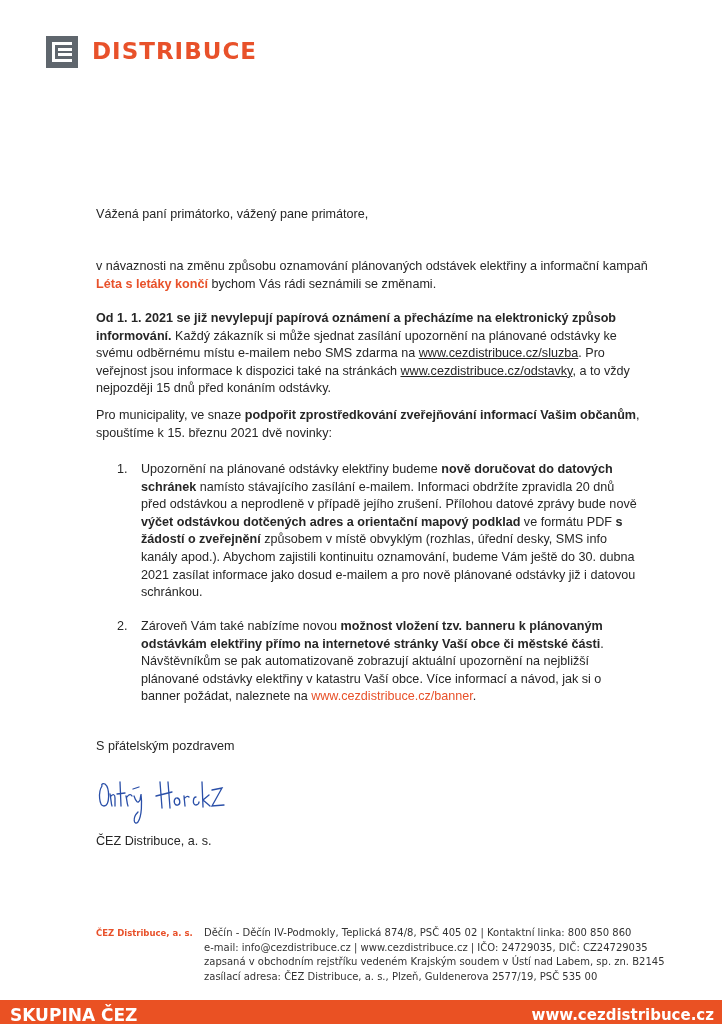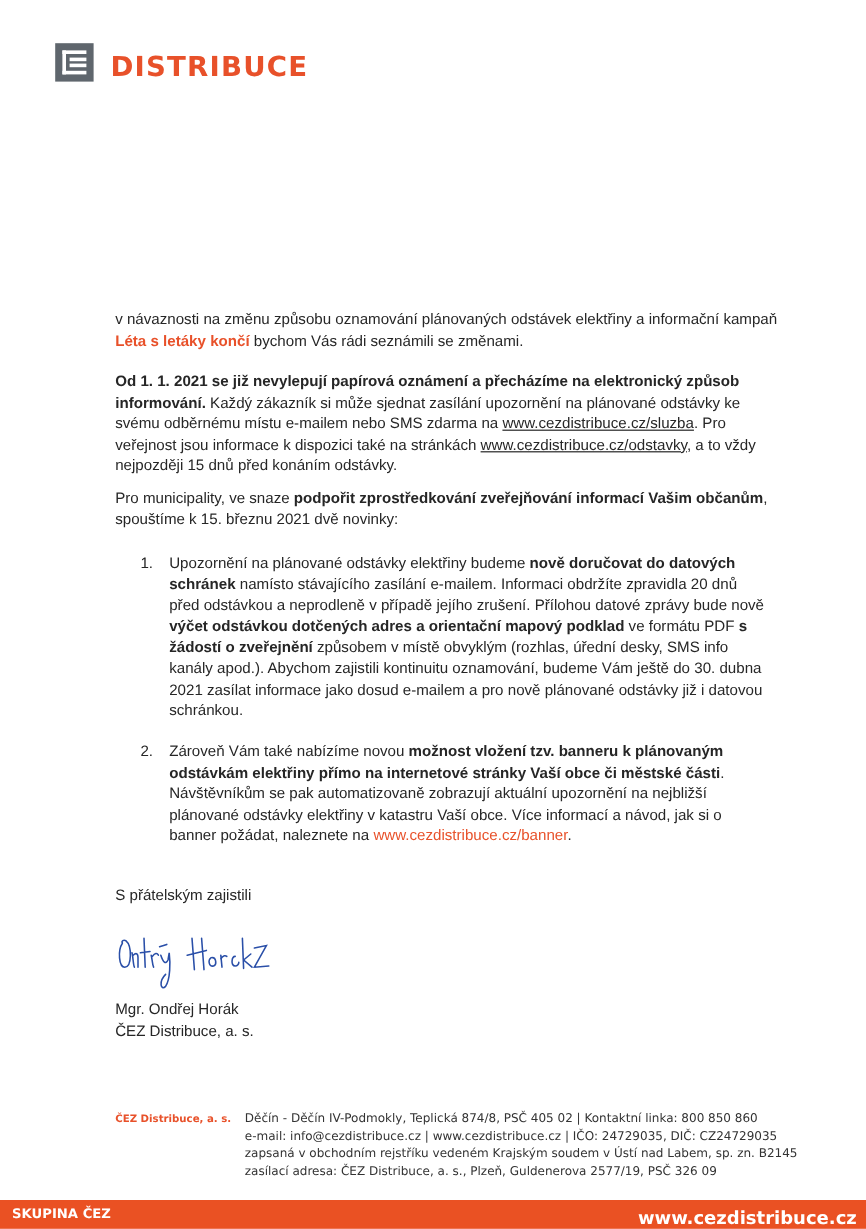--- a/index.html
+++ b/index.html
@@ -1,21 +1,21 @@
 <!DOCTYPE html>
 <html><head>
 <meta charset="utf-8">
 <style>
   html, body { margin: 0; padding: 0; }
   body {
     width: 722px; height: 1024px; position: relative; overflow: hidden;
     background: #ffffff; color: #222222;
     font-family: "Liberation Sans", sans-serif;
   }
-  .logo { position: absolute; left: 46px; top: 35px; height: 33px; display: flex; align-items: flex-end; }
+  .logo { position: absolute; left: 46px; top: 35px; height: 33px; display: flex; align-items: center; }
   .logo-mark { width: 32px; height: 32px; background: #5f666d; position: relative; }
   .logo-mark .o { position: absolute; left: 6px; top: 6px; width: 20px; height: 20px; border: 3px solid #fff; border-right: none; box-sizing: border-box; }
   .logo-mark .bar1 { position: absolute; left: 12px; top: 12px; width: 14px; height: 3px; background: #fff; }
   .logo-mark .bar2 { position: absolute; left: 12px; top: 17px; width: 14px; height: 3px; background: #fff; }
   .logo-text { margin-left: 14px; color: #e8512a; font-family: "DejaVu Sans", sans-serif; font-weight: bold; font-size: 23px; letter-spacing: 1px; line-height: 1; }
 
   .text { position: absolute; left: 96px; width: 560px; font-size: 12.6px; line-height: 17.6px; color: #262626; }
   .text p { margin: 0; }
   .salutation { top: 206px; }
   .intro { top: 258px; }
@@ -35,36 +35,37 @@
 
   .closing { top: 738px; }
   .signature { position: absolute; left: 96px; top: 772px; width: 150px; height: 56px; }
   .signer { top: 832px; line-height: 18px; }
 
   .footer-company { position: absolute; left: 96px; top: 928px; color: #e8512a; font-weight: bold; font-size: 8.5px; font-family: "DejaVu Sans", sans-serif; }
   .footer-info { position: absolute; left: 204px; top: 926px; font-size: 10px; line-height: 14.5px; color: #333; font-family: "DejaVu Sans", sans-serif; white-space: nowrap; }
   .footer-info p { margin: 0; }
 
   .band { position: absolute; left: 0; top: 1000px; width: 722px; height: 24px; background: #ea5123; color: #fff; font-family: "DejaVu Sans", sans-serif; font-weight: bold; }
-  .band-left { position: absolute; left: 10px; top: 5px; font-size: 11px; }
+  .band-left { position: absolute; left: 10px; top: 5px; font-size: 17px; }
   .band-right { position: absolute; right: 8px; top: 6px; font-size: 15px; }
 </style>
 </head>
 <body>
 
 <div class="logo">
   <div class="logo-mark">
     <div class="o"></div>
       <div class="bar1"></div>
       <div class="bar2"></div>
   </div>
   <span class="logo-text">DISTRIBUCE</span>
 </div>
 
 <div class="text salutation">
+  <p>Vážená paní primátorko, vážený pane primátore,</p>
 </div>
 
 <div class="text intro">
   <p><span>v návaznosti na změnu způsobu oznamování plánovaných odstávek elektřiny a informační kampaň </span><span class="orange">Léta s letáky končí</span><span> bychom Vás rádi seznámili se změnami.</span></p>
 </div>
 
 <div class="text para2">
   <p><b>Od 1. 1. 2021 se již nevylepují papírová oznámení a přecházíme na elektronický způsob informování.</b><span> Každý zákazník si může sjednat zasílání upozornění na plánované odstávky ke svému odběrnému místu e-mailem nebo SMS zdarma na </span><a class="link">www.cezdistribuce.cz/sluzba</a><span>. Pro veřejnost jsou informace k dispozici také na stránkách </span><a class="link">www.cezdistribuce.cz/odstavky</a><span>, a to vždy nejpozději 15 dnů před konáním odstávky.</span></p>
 </div>
 
@@ -79,48 +80,47 @@
   </div>
 </div>
 
 <div class="list item2">
   <div class="list-item">
     <span class="list-num">2.</span>
     <span class="list-body"><span>Zároveň Vám také nabízíme novou </span><b>možnost vložení tzv. banneru k plánovaným odstávkám elektřiny přímo na internetové stránky Vaší obce či městské části</b><span>. Návštěvníkům se pak automatizovaně zobrazují aktuální upozornění na nejbližší plánované odstávky elektřiny v katastru Vaší obce. Více informací a návod, jak si o banner požádat, naleznete na </span><a class="link-orange">www.cezdistribuce.cz/banner</a><span>.</span></span>
   </div>
 </div>
 
-<div class="text closing">S přátelským zajistili</div>
+<div class="text closing">S přátelským pozdravem</div>
 
 <svg class="signature" viewBox="0 0 150 56">
   <g fill="none" stroke="#2a4fa8" stroke-width="1.3" stroke-linecap="round">
     <path d="M6 14 C2 20 3 34 8 34 C14 34 14 16 9 12 C7 11 5 12 6 14"></path>
     <path d="M14 22 C15 26 15 32 16 34 M15 24 C17 22 19 22 19 26 L19 34"></path>
     <path d="M24 10 L25 34 M21 22 L29 21"></path>
     <path d="M30 24 C31 28 31 32 32 34 M31 25 C33 22 35 22 36 24"></path>
     <path d="M38 24 C40 30 42 32 44 28 L45 22 C46 30 46 44 42 50 C38 54 36 46 42 40"></path>
     <path d="M37 17 L43 15"></path>
     <path d="M64 10 L66 36 M60 24 L76 20 M72 10 L74 36"></path>
     <path d="M80 26 C77 28 78 34 82 33 C85 32 84 26 81 26"></path>
     <path d="M88 24 L89 34 M88 27 C90 24 92 24 93 25"></path>
     <path d="M100 25 C97 25 96 33 100 33 C102 33 103 31 103 30"></path>
     <path d="M106 10 L107 35 M107 28 L113 23 M107 28 L114 34"></path>
     <path d="M116 18 L126 16 L116 34 L128 33"></path>
   </g>
 </svg>
 
 <div class="text signer">
-  <p>Mgr. Ondřej Horák</p>
   <p>ČEZ Distribuce, a. s.</p>
 </div>
 
 <div class="footer-company">ČEZ Distribuce, a. s.</div>
 <div class="footer-info">
   <p>Děčín - Děčín IV-Podmokly, Teplická 874/8, PSČ 405 02 | Kontaktní linka: 800 850 860</p>
   <p>e-mail: info@cezdistribuce.cz | www.cezdistribuce.cz | IČO: 24729035, DIČ: CZ24729035</p>
   <p>zapsaná v obchodním rejstříku vedeném Krajským soudem v Ústí nad Labem, sp. zn. B2145</p>
-  <p>zasílací adresa: ČEZ Distribuce, a. s., Plzeň, Guldenerova 2577/19, PSČ 326 09</p>
+  <p>zasílací adresa: ČEZ Distribuce, a. s., Plzeň, Guldenerova 2577/19, PSČ 535 00</p>
 </div>
 
 <div class="band">
   <span class="band-left">SKUPINA ČEZ</span>
   <span class="band-right">www.cezdistribuce.cz</span>
 </div>
 
 </body></html>

